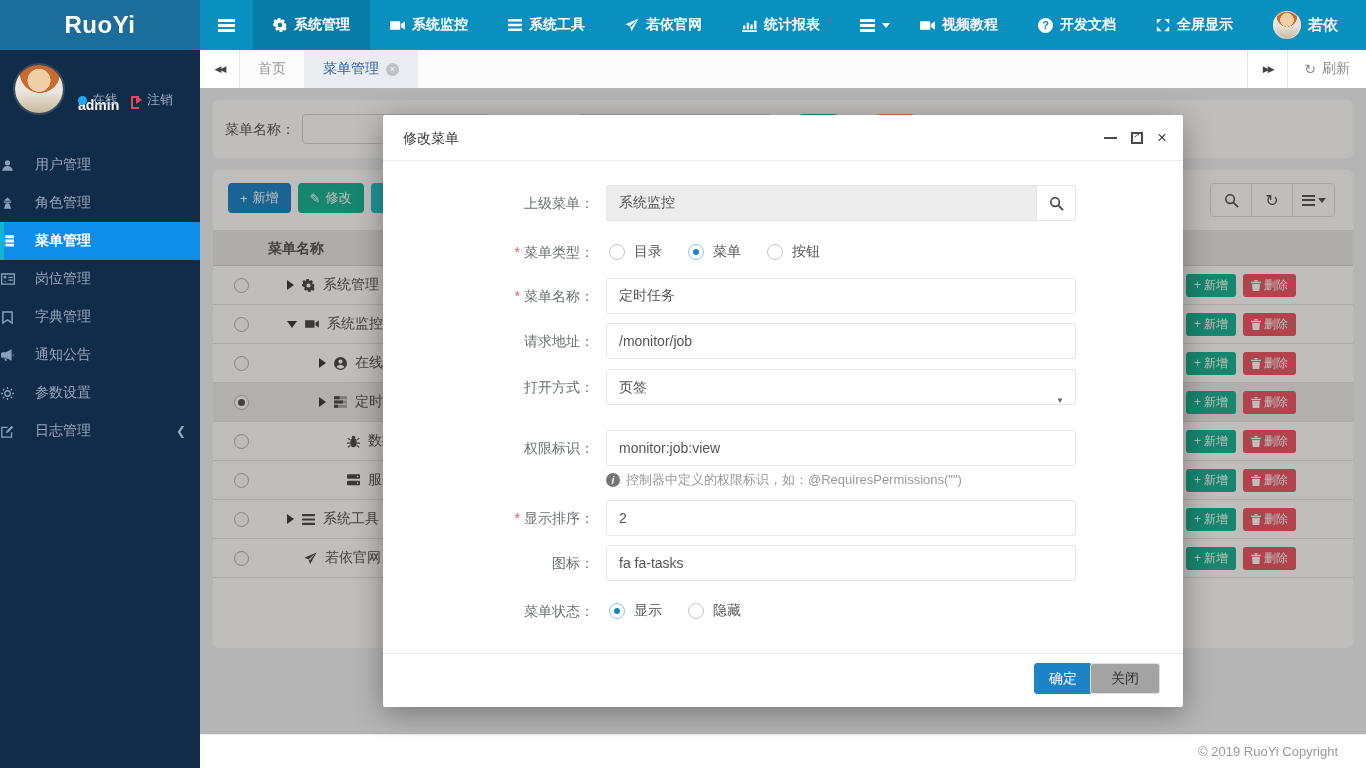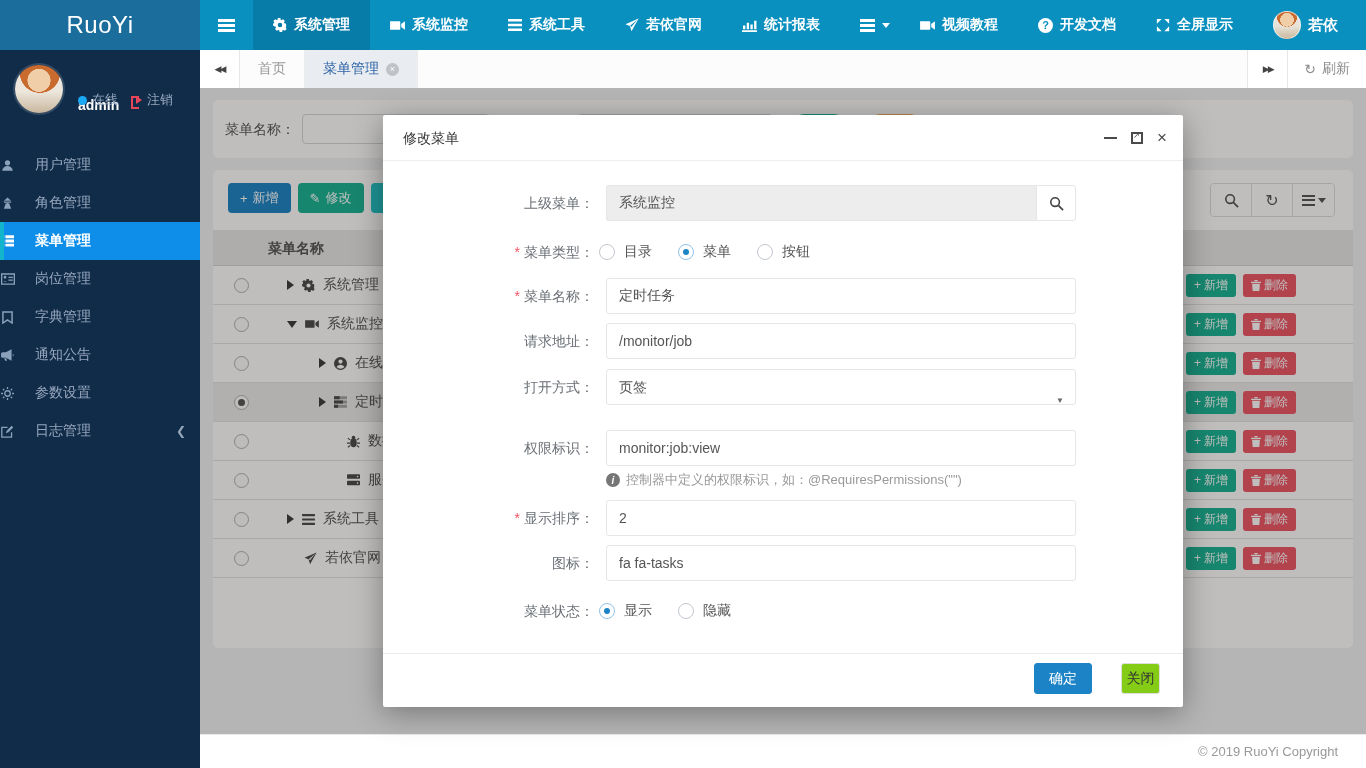--- a/index.html
+++ b/index.html
@@ -3,21 +3,21 @@
 <meta charset="utf-8">
 <style>
   * { margin:0; padding:0; box-sizing:border-box; }
   html,body { width:1366px; height:768px; }
   body { font-family:"Liberation Sans","DejaVu Sans",sans-serif; font-size:14px; overflow:hidden; }
   .page { position:relative; width:1366px; height:768px; background:#f3f3f4; overflow:hidden; }
 
   
   .navbar { position:absolute; left:0; top:0; width:1366px; height:50px; background:#0a90bf; z-index:30; }
   .logo { position:absolute; left:0; top:0; width:200px; height:50px; background:#1b6d9c;
-          color:#fff; font-size:24px; font-weight:normal; text-align:center; line-height:50px; letter-spacing:.5px; }
+          color:#fff; font-size:24px; font-weight:bold; text-align:center; line-height:50px; letter-spacing:.5px; }
   .nav-left { position:absolute; left:200px; top:0; height:50px; display:flex; align-items:stretch; }
   .nav-item { display:flex; align-items:center; gap:7px; padding:0 20px; color:#fff; font-weight:bold; cursor:pointer; }
   .nav-item.hamb { padding:0 18px; }
   .nav-item.active { background:#077ca8; }
   .nav-right { position:absolute; right:8px; top:0; height:50px; display:flex; align-items:stretch;text-align:right; }
   .bars { width:17px; height:13px; background:linear-gradient(#fff,#fff) 0 0/100% 3px no-repeat,
           linear-gradient(#fff,#fff) 0 5px/100% 3px no-repeat, linear-gradient(#fff,#fff) 0 10px/100% 3px no-repeat; }
   .caret-dn { width:0; height:0; border-left:4px solid transparent; border-right:4px solid transparent; border-top:5px solid #fff; }
   .q-circle { width:15px; height:15px; border-radius:50%; background:#fff; color:#0a90bf; font-size:11px; font-weight:bold;
               display:flex; align-items:center; justify-content:center; }
@@ -114,32 +114,32 @@
   .f-label { position:absolute; left:0; top:0; width:211px; text-align:right; color:#6a6f75; line-height:36px; }
   .req::before { content:"*"; color:#ed5565; margin-right:4px; }
   .f-input { position:absolute; left:223px; top:0; width:470px; height:36px; border:1px solid #e5e6e7; border-radius:3px;
              background:#fff; color:#555; font-size:14px; padding:0 12px; font-family:"Liberation Sans","DejaVu Sans",sans-serif; }
   .f-input.ro { background:#ededed; width:430px; border-right:none; border-radius:3px 0 0 3px; }
   .addon-btn { position:absolute; left:653px; top:0; width:40px; height:36px; border:1px solid #e5e6e7; border-radius:0 3px 3px 0;
                background:#fff; display:flex; align-items:center; justify-content:center; color:#444; cursor:pointer; }
   .f-select { position:absolute; left:223px; top:0; width:470px; height:36px; border:1px solid #e5e6e7; border-radius:3px;
               background:#fff; color:#555; line-height:34px; padding:0 12px; cursor:pointer; }
   .sel-caret { position:absolute; right:11px; top:14px; font-size:8px; color:#666; }
-  .radio-grp { position:absolute; left:216px; top:0; display:flex; align-items:center; height:22px; }
+  .radio-grp { position:absolute; left:226px; top:0; display:flex; align-items:center; height:22px; }
   .rdo { width:16px; height:16px; border-radius:50%; border:1px solid #c2c8ce; background:#fff; position:relative; }
   .rdo.checked { border-color:#8fc3e8; }
   .rdo.checked::after { content:""; position:absolute; inset:4px; border-radius:50%; background:#1c84c6; }
   .rdo-label { margin:0 26px 0 9px; color:#555; }
   .hint { position:absolute; left:223px; top:0; color:#999; font-size:13px; display:flex; align-items:center; gap:6px; }
   .info-ic { width:14px; height:14px; border-radius:50%; background:#767676; color:#fff; font-size:10px; font-weight:bold;
              display:inline-flex; align-items:center; justify-content:center; font-style:italic; }
   .modal-footer-line { position:absolute; left:0; right:0; top:538px; border-top:1px solid #e9e9e9; }
   .m-btn { position:absolute; top:548px; height:31px; border-radius:3px; font-size:14px; cursor:pointer; }
   .btn-ok { right:91px; width:58px; background:#1c84c6; color:#fff; border:1px solid #1c84c6; }
-  .btn-close { right:23px; width:39px; background:#84cc16; color:#333; border:1px solid #dedede; }
+  .btn-close { right:23px; width:70px; background:#a3a3a3; color:#333; border:1px solid #dedede; }
 </style>
 </head>
 <body>
 
 <div class="page">
 
   <div class="navbar">
     <div class="logo">RuoYi</div>
     <div class="nav-left">
       <div class="nav-item hamb">

